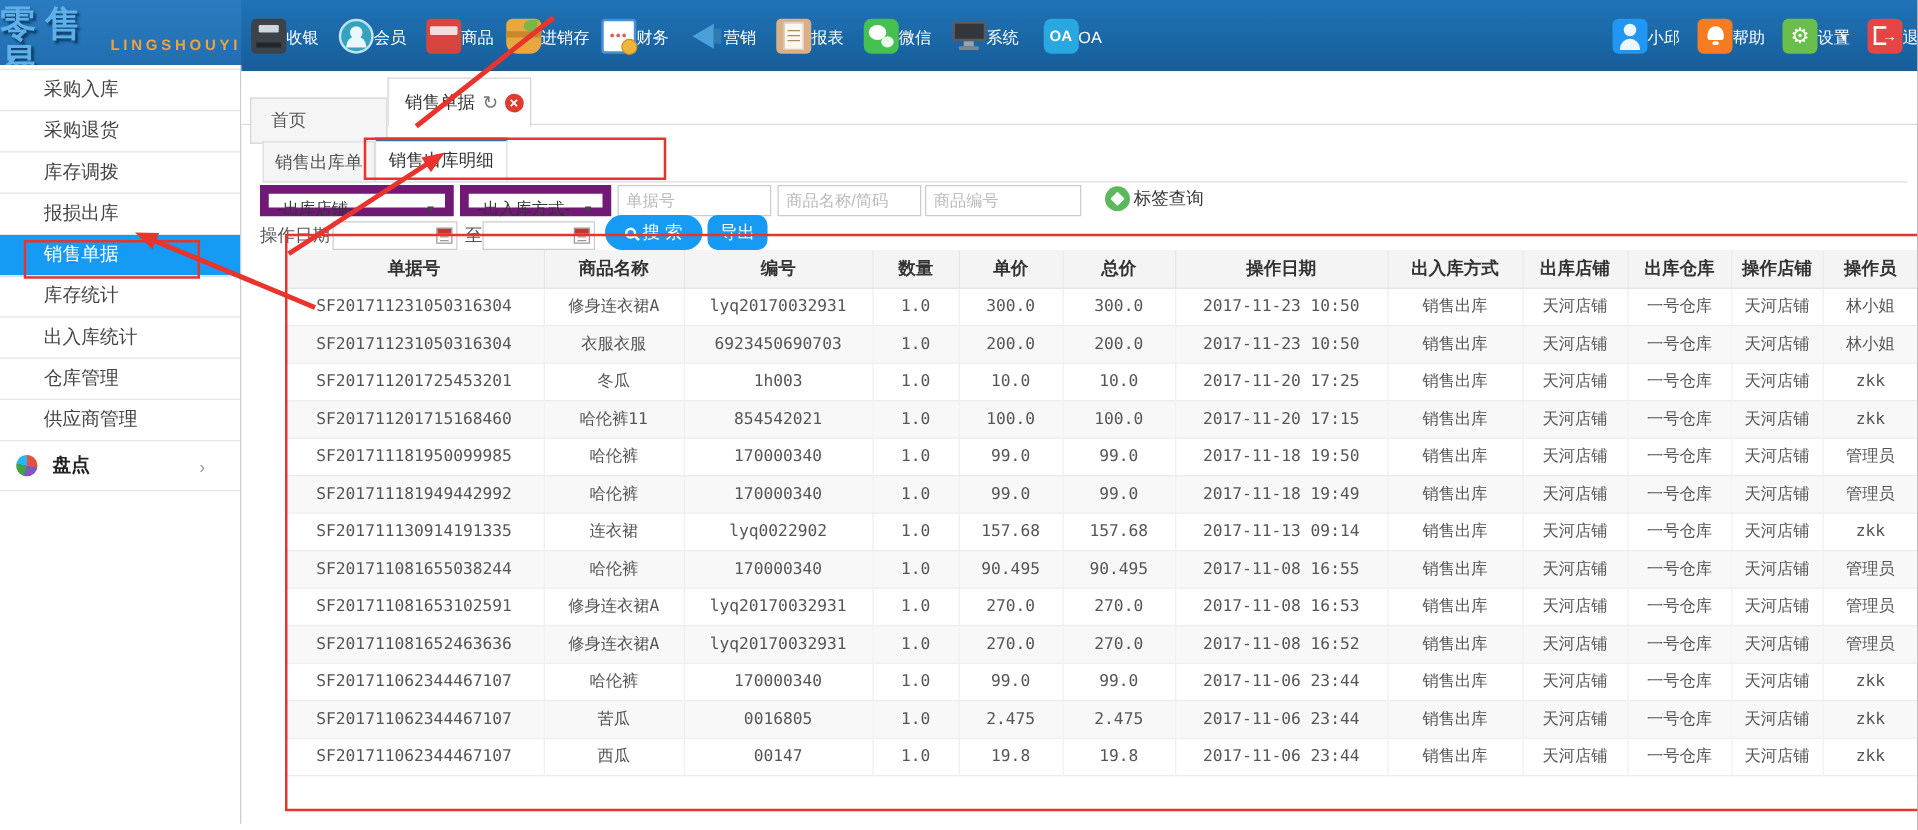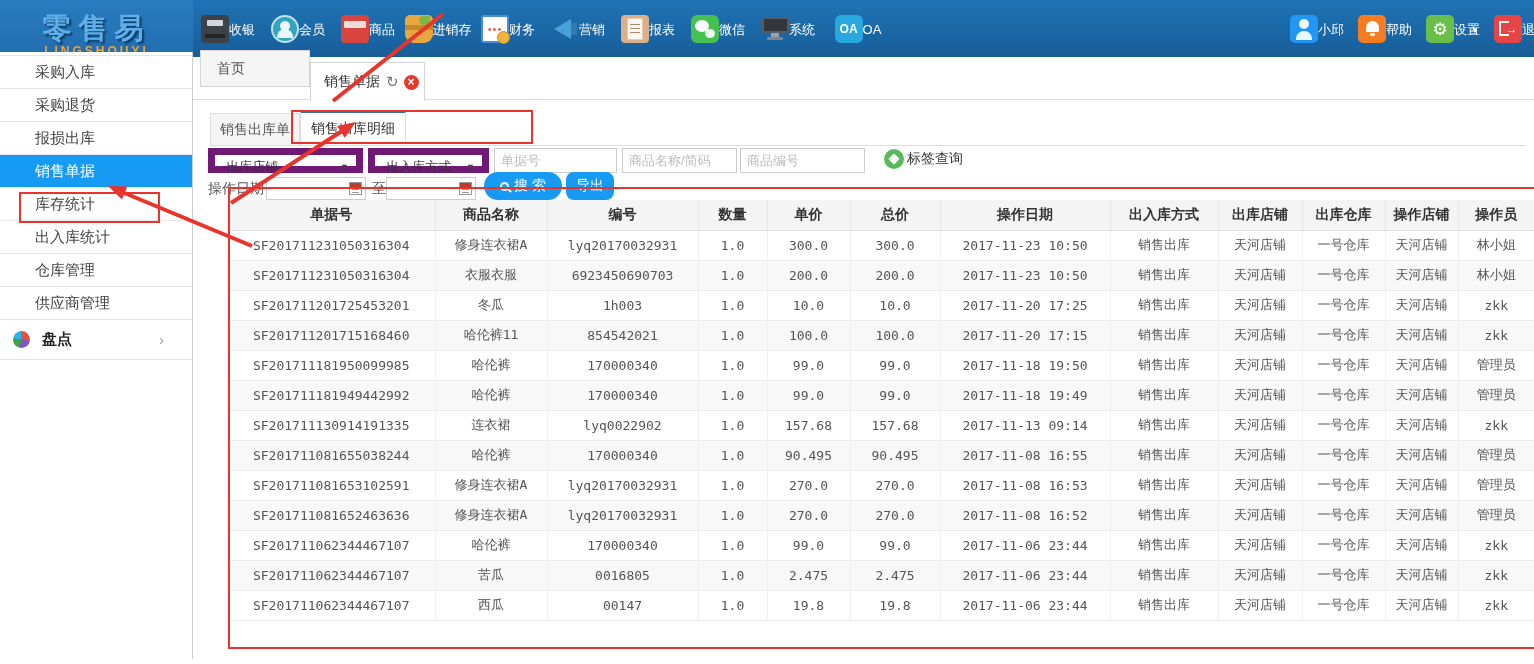--- a/index.html
+++ b/index.html
@@ -4,21 +4,21 @@
 <style>
   *{box-sizing:border-box;margin:0;padding:0}
   html,body{background:#888}
   .screen{position:relative;width:1534px;height:664px;overflow:hidden;background:#fff;
     font-family:"Liberation Sans","DejaVu Sans",sans-serif;margin:0 auto}
 
   
   .topbar{position:absolute;left:0;top:0;width:1534px;height:57px;
     background:linear-gradient(180deg,#1f73b6 0%,#175d99 100%)}
   .logo{position:absolute;left:0;top:0;width:193px;height:70px;background:linear-gradient(180deg,#2a7cc0,#1e6aab);
-    display:flex;flex-direction:column;align-items:center;justify-content:center}
+    display:flex;flex-direction:row;align-items:center;justify-content:center}
   .lg1{font-size:29px;font-weight:bold;color:#5fb0ea;letter-spacing:7px;text-shadow:2px 2px 2px #0c3a63;line-height:30px}
   .lg2{font-size:12px;font-weight:bold;color:#f0a23c;letter-spacing:3px;margin-top:1px}
   .main-nav{position:absolute;left:193px;top:0;height:57px;display:flex}
   .nav-item{width:70px;height:57px;display:flex;flex-direction:row;align-items:center;justify-content:center;cursor:pointer}
   .nav-item .lbl{font-size:13px;color:#fff;margin-top:2px;white-space:nowrap}
   .top-right{position:absolute;right:-21px;top:0;height:57px;display:flex}
   .top-right .nav-item{width:68px;position:relative}
   .caret{position:absolute;right:8px;top:26px;font-size:8px;color:#fff}
   .caret::before{content:"\25BC"}
 
@@ -73,21 +73,21 @@
   .side-item.active{background:#169bf4;color:#fff}
   .side-section{height:40px;display:flex;align-items:center;border-bottom:1px solid #e5e5e5;cursor:pointer;position:relative}
   .pie{width:17px;height:17px;border-radius:50%;margin-left:13px;
     background:conic-gradient(#e15241 0 28%,#7e57c2 28% 55%,#43a047 55% 78%,#29b6f6 78% 100%)}
   .side-section .lbl{font-size:15px;font-weight:bold;color:#222;margin-left:12px}
   .chev{position:absolute;right:28px;color:#999;font-size:14px}
   .chev::before{content:"\203A"}
 
   
   .tabbar{position:absolute;left:193px;top:57px;width:1341px;height:43px;background:#fff;border-bottom:1px solid #dcdcdc}
-  .tab-home{position:absolute;left:200px;top:50px;width:110px;height:37px;background:#f5f5f5;border:1px solid #d5d5d5;
+  .tab-home{position:absolute;left:200px;top:78px;width:110px;height:37px;background:#f5f5f5;border:1px solid #d5d5d5;
     line-height:35px;padding-left:16px;font-size:14px;color:#555;cursor:pointer;z-index:2}
   .tab-active{position:absolute;left:310px;top:62px;width:115px;height:39px;background:#fff;border:1px solid #d5d5d5;border-bottom:none;
     display:flex;align-items:center;padding-left:13px;font-size:14px;color:#333;cursor:pointer;z-index:3}
   .refresh{margin-left:6px;color:#777;font-size:15px;cursor:pointer}
   .refresh::before{content:"\21BB"}
   .closec{margin-left:5px;width:15px;height:15px;border-radius:50%;background:#e23b2e;color:#fff;
     font-size:12px;line-height:14px;text-align:center;font-weight:bold;cursor:pointer}
   .closec::before{content:"\00D7"}
 
   
@@ -232,20 +232,21 @@
           </div>
           <span class="lbl">退出</span>
         </div>
       </div>
   </header>
 
   <aside class="sidebar">
     <div class="side-list" id="side-list">
         <div class="side-item">采购入库</div>
         <div class="side-item">采购退货</div>
+        <div class="side-item">库存调拨</div>
         <div class="side-item">报损出库</div>
         <div class="side-item active">销售单据</div>
         <div class="side-item">库存统计</div>
         <div class="side-item">出入库统计</div>
         <div class="side-item">仓库管理</div>
         <div class="side-item">供应商管理</div>
       </div>
     <div class="side-section">
       <span class="pie"></span>
       <span class="lbl">盘点</span>

